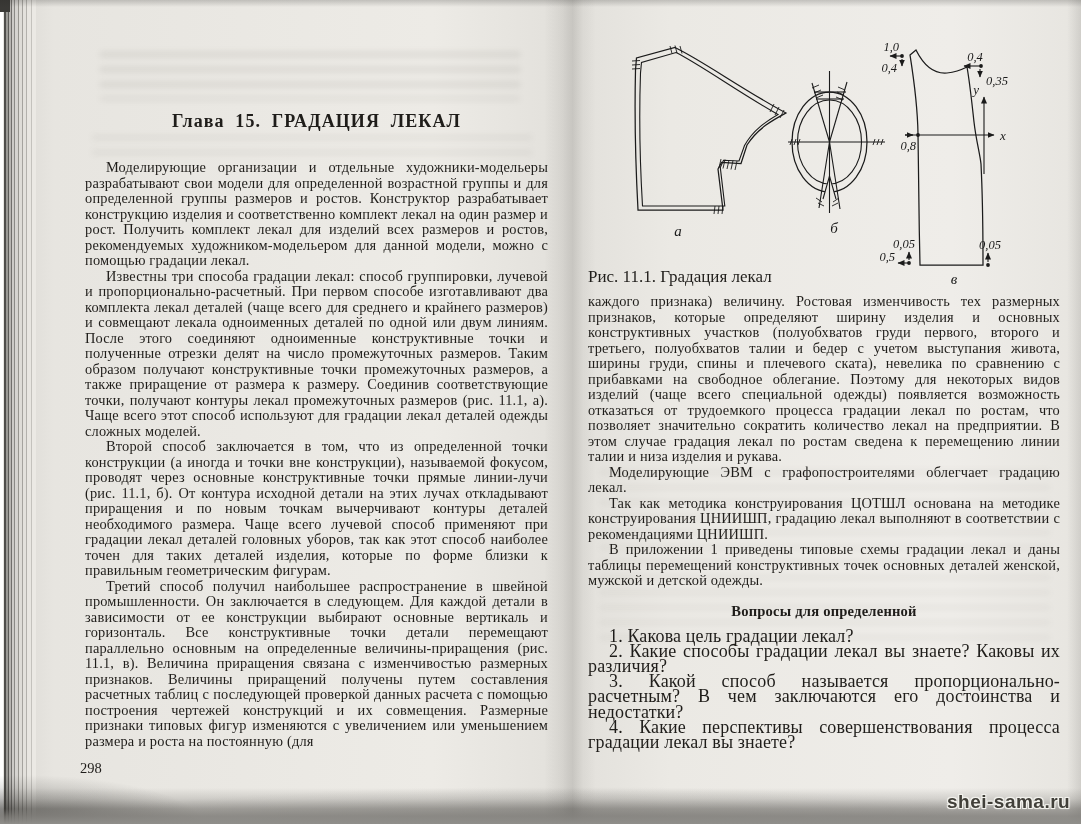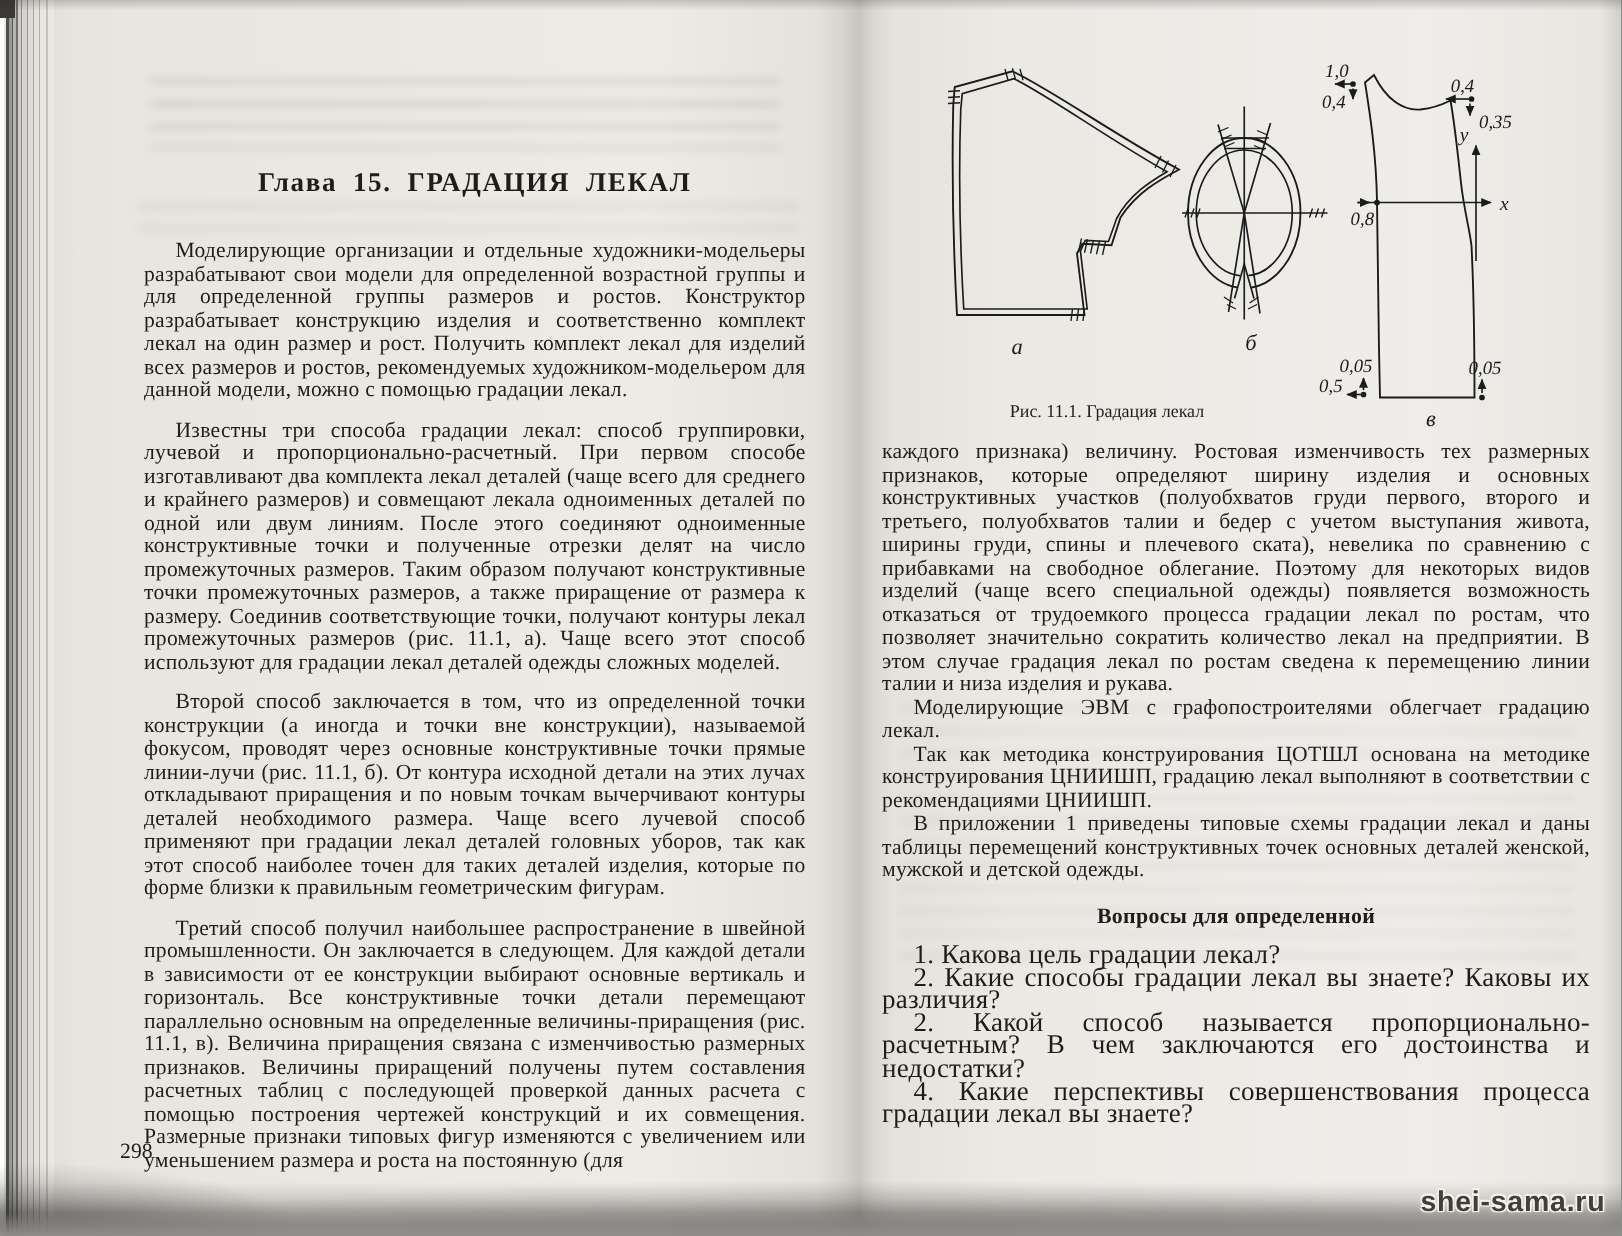--- a/index.html
+++ b/index.html
@@ -20,28 +20,28 @@
   .bottom-vignette{position:absolute;left:0;bottom:0;width:1081px;height:90px;
     background:radial-gradient(ellipse 260px 70px at 2% 100%,rgba(20,20,18,.45),rgba(20,20,18,0) 70%),
                radial-gradient(ellipse 700px 55px at 52% 102%,rgba(20,20,18,.18),rgba(20,20,18,0) 72%);}
   .ghost{position:absolute;filter:blur(3px);opacity:.16;pointer-events:none;
     background:repeating-linear-gradient(180deg,rgba(95,92,85,.8) 0 5px,rgba(95,92,85,0) 5px 15px);}
 
   
   .lp{position:absolute;left:85px;top:108px;width:463px;}
   .chapter-title{font-size:18px;font-weight:bold;text-align:center;line-height:26px;
     letter-spacing:1.1px;word-spacing:5px;margin:0 0 26px 0;}
-  .body-text p{margin:11px;text-align:justify;font-size:14.4px;line-height:15.5px;
+  .body-text p{margin:0;text-align:justify;font-size:14.4px;line-height:15.5px;
     letter-spacing:.18px;text-indent:21px;}
   .page-num{position:absolute;left:80px;top:760px;font-size:14.5px;}
 
   
   .figure-wrap{position:absolute;left:588px;top:22px;width:478px;height:266px;}
   .figure-wrap svg{position:absolute;left:0;top:0;}
-  .fig-caption{position:absolute;left:0;top:245px;width:300px;text-align:center;font-size:12px;}
+  .fig-caption{position:absolute;left:0;top:245px;width:300px;font-size:17px;}
   .rp{position:absolute;left:588px;top:294px;width:472px;}
   .rp p{margin:0;text-align:justify;font-size:14.4px;line-height:15.5px;letter-spacing:.18px;text-indent:21px;}
   .rp p.no-indent{text-indent:0;}
   .q-head{font-weight:bold;text-align:center;font-size:14.6px;margin:14px 0 9px 0;letter-spacing:.2px;}
   .questions p{font-size:18px;line-height:15.2px;text-indent:21px;letter-spacing:.15px;}
 
   .watermark{position:absolute;left:947px;top:791px;font-family:"Liberation Sans",sans-serif;
     font-weight:bold;font-size:19px;letter-spacing:.5px;color:#413f39;
     text-shadow:-1px -1px 0 #f2f1ec,1px -1px 0 #f2f1ec,-1px 1px 0 #f2f1ec,1px 1px 0 #f2f1ec,0 0 3px #ffffff;}
 
@@ -174,21 +174,21 @@
 
   <div class="rp">
     <p class="no-indent">каждого признака) величину. Ростовая изменчивость тех размерных признаков, которые определяют ширину изделия и основных конструктивных участков (полуобхватов груди первого, второго и третьего, полуобхватов талии и бедер с учетом выступания живота, ширины груди, спины и плечевого ската), невелика по сравнению с прибавками на свободное облегание. Поэтому для некоторых видов изделий (чаще всего специальной одежды) появляется возможность отказаться от трудоемкого процесса градации лекал по ростам, что позволяет значительно сократить количество лекал на предприятии. В этом случае градация лекал по ростам сведена к перемещению линии талии и низа изделия и рукава.</p>
     <p>Моделирующие ЭВМ с графопостроителями облегчает градацию лекал.</p>
     <p>Так как методика конструирования ЦОТШЛ основана на методике конструирования ЦНИИШП, градацию лекал выполняют в соответствии с рекомендациями ЦНИИШП.</p>
     <p>В приложении 1 приведены типовые схемы градации лекал и даны таблицы перемещений конструктивных точек основных деталей женской, мужской и детской одежды.</p>
     <div class="q-head">Вопросы для определенной</div>
     <div class="questions">
       <p>1. Какова цель градации лекал?</p>
       <p>2. Какие способы градации лекал вы знаете? Каковы их различия?</p>
-      <p>2. Какой способ называется пропорционально-расчетным? В чем заключаются его достоинства и недостатки?</p>
+      <p>3. Какой способ называется пропорционально-расчетным? В чем заключаются его достоинства и недостатки?</p>
       <p>4. Какие перспективы совершенствования процесса градации лекал вы знаете?</p>
     </div>
   </div>
 
   <div class="bottom-vignette"></div>
   <div class="edge-bottom"></div>
   <div class="watermark">shei-sama.ru</div>
 </div>
 
 </body></html>

